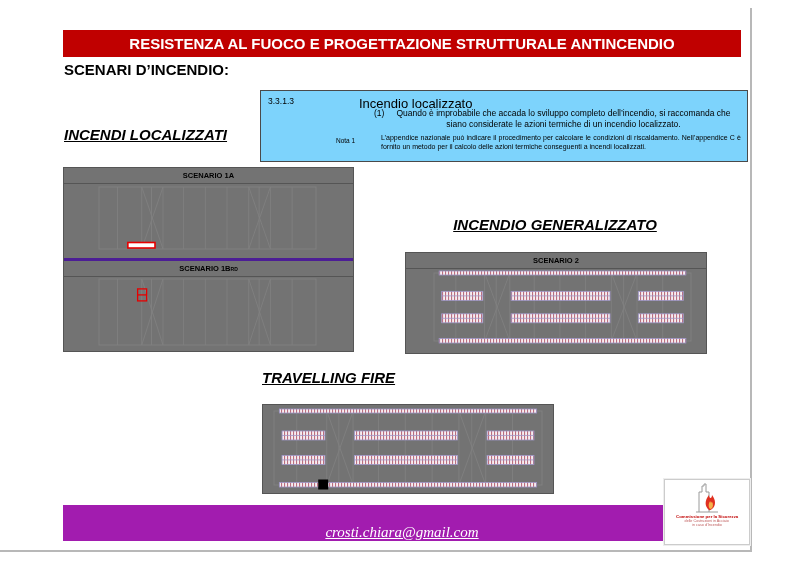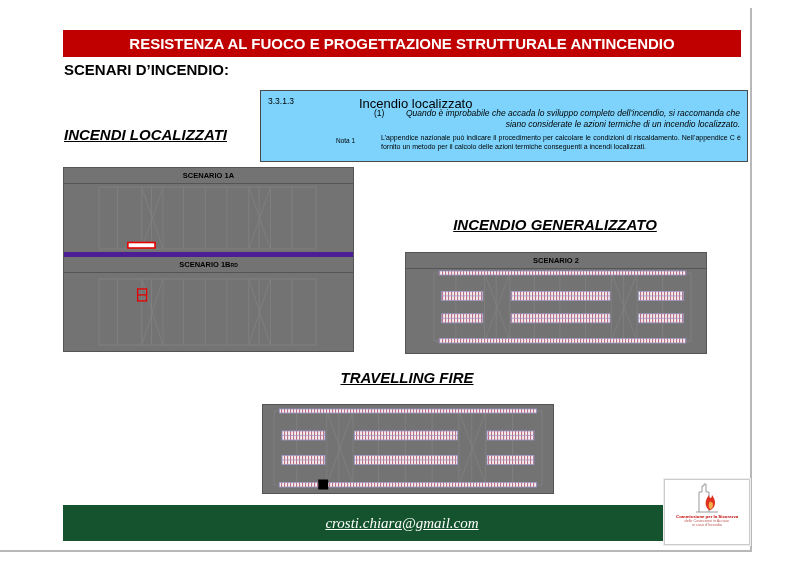--- a/index.html
+++ b/index.html
@@ -13,47 +13,47 @@
   .banner-title{color:#ffffff;font-weight:bold;font-size:15px;letter-spacing:0px;}
 
   .subtitle{position:absolute;left:64px;top:61px;font-size:15px;font-weight:bold;text-align:right;}
 
   .clause-box{position:absolute;left:260px;top:90px;width:486px;height:70px;border:1px solid #4a4a4a;
               background:#7dd3fc;font-size:8.5px;line-height:1.25;}
   .clause-number{position:absolute;left:7px;top:5px;font-size:8.5px;}
   .clause-title{position:absolute;left:98px;top:5px;font-size:13px;text-align:right;}
   .clause-item{position:absolute;left:113px;top:17px;width:366px;}
   .clause-item-marker{position:absolute;left:0;top:0;}
-  .clause-item-text{display:block;margin-left:13px;text-align:right;font-style:italic;}
+  .clause-item-text{display:block;margin-left:13px;text-align:center;}
   .clause-note-label{position:absolute;left:75px;top:46px;font-size:6.5px;}
   .clause-note-text{position:absolute;left:120px;top:42px;width:360px;font-size:7px;text-align:justify;line-height:1.3;}
 
   .sec-heading{font-size:15px;font-weight:bold;font-style:italic;text-decoration:underline;}
   .h-localized{position:absolute;left:64px;top:126px;}
   .h-generalized{position:absolute;left:405px;top:216px;width:300px;text-align:center;}
-  .h-travelling{position:absolute;left:262px;top:369px;width:290px;text-align:center;}
+  .h-travelling{position:absolute;left:262px;top:369px;width:290px;text-align:left;}
 
   .diagram-group{position:absolute;border:1px solid #555;background:#737373;}
   .g-localized{left:63px;top:167px;width:289px;height:183px;}
   .g-scenario2{left:405px;top:252px;width:300px;height:100px;}
   .g-travelling{left:262px;top:404px;width:290px;height:88px;}
   .diag-titlebar{position:absolute;left:0;right:0;height:15px;border-bottom:1px solid #555;
                  display:flex;align-items:center;justify-content:center;
                  font-size:7.5px;font-weight:bold;}
   .tb-1a{top:0;}
-  .tb-1b{top:84px;border-top:5px solid #4c1d95;}
+  .tb-1b{top:90px;border-top:3px solid #4c1d95;}
   .sub{font-size:5px;vertical-align:-2px;}
   .diag-svg{position:absolute;left:0;}
   .svg-1a{top:15px;width:289px;height:75px;}
   .svg-1b{top:105px;width:289px;height:78px;}
   .svg-s2{top:15px;width:300px;height:85px;}
   .svg-tf{top:0px;width:290px;height:88px;}
 
-  .footer{position:absolute;left:63px;top:505px;width:678px;height:36px;background:#14532d;
-          display:flex;align-items:center;justify-content:center;}
+  .footer{position:absolute;left:63px;top:505px;width:678px;height:36px;background:#a21caf;
+          display:flex;align-items:flex-end;justify-content:center;}
   .footer-email{color:#ffffff;font-family:"Liberation Serif", serif;font-style:italic;
                 font-size:15px;text-decoration:underline;cursor:pointer;}
 
   .logo-box{position:absolute;left:664px;top:479px;width:84px;height:64px;background:#ffffff;
             border:1px solid #cccccc;box-shadow:0 0 0 1px #eee;
             display:flex;flex-direction:column;align-items:center;justify-content:flex-start;}
   .logo-art{margin-top:2px;}
   .logo-line1{color:#c00000;font-weight:bold;font-size:6px;transform:scale(0.72);transform-origin:center;white-space:nowrap;}
   .logo-line2,.logo-line3{color:#c06060;font-size:6px;transform:scale(0.62);transform-origin:center;white-space:nowrap;margin-top:-2px;}
 </style>

